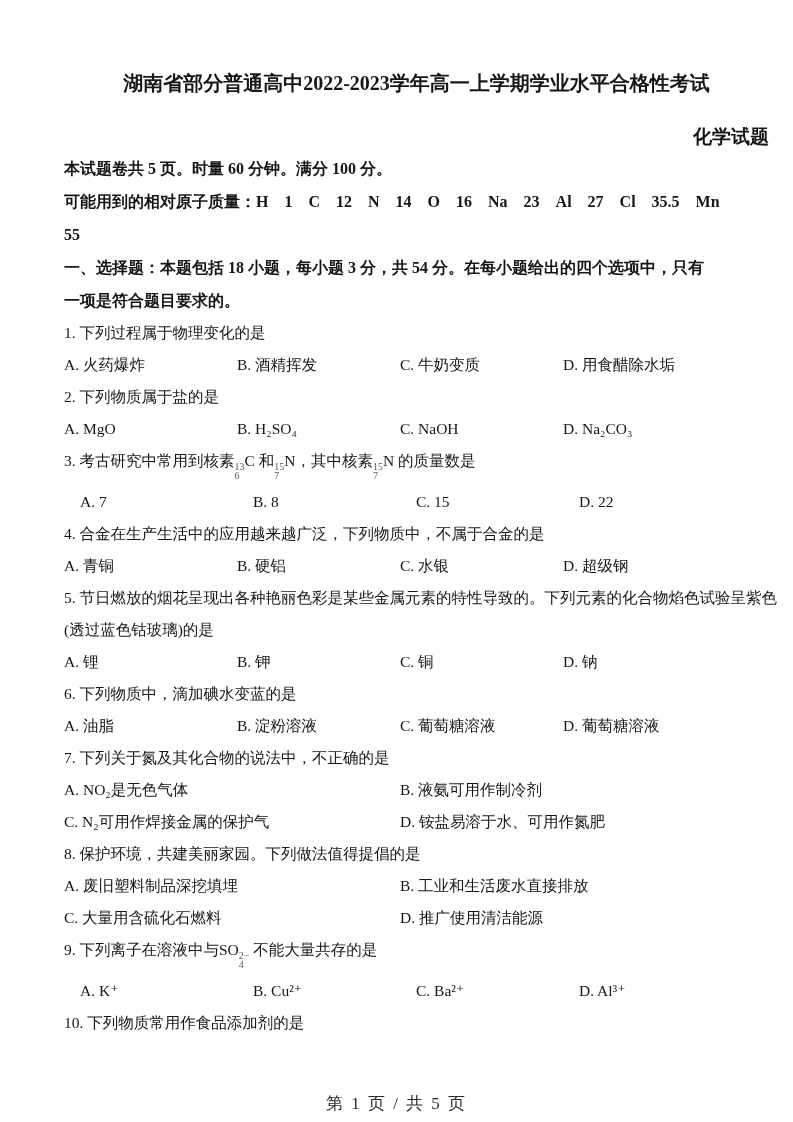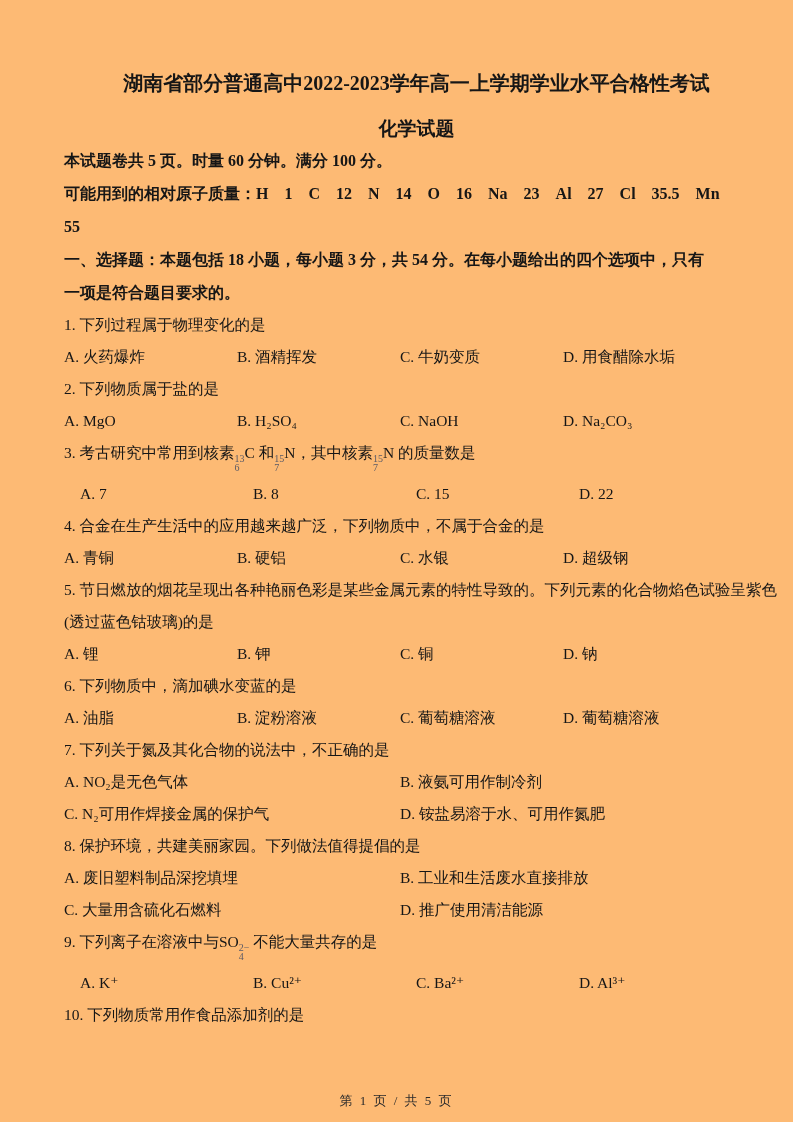--- a/index.html
+++ b/index.html
@@ -1,45 +1,45 @@
 <!DOCTYPE html>
 <html><head>
 <meta charset="utf-8">
 <style>
   html,body{margin:0;padding:0;background:#e8e8e8;}
   .page{
     position:relative;
     width:793px;height:1122px;
     margin:0 auto;
-    background:#fdba74;
+    background:#ffffff;
     font-family:"Liberation Serif","DejaVu Serif",serif;
     color:#161616;
     overflow:hidden;
   }
   .content{position:absolute;left:64px;right:36px;top:60px;}
   .line{white-space:pre;line-height:32px;font-size:15.5px;}
   .b{font-weight:700;font-size:16px;line-height:33px;}
   .t1{font-size:20px;font-weight:700;text-align:center;line-height:30px;margin-top:8px;white-space:nowrap;margin-right:-12px;}
-  .t2{font-size:19px;font-weight:700;text-align:center;line-height:30px;margin-top:16px;margin-right:-12px;}
+  .t2{font-size:19px;font-weight:700;text-align:right;line-height:30px;margin-top:24px;margin-right:-12px;}
   .masses{display:flex;align-items:flex-start;}
   .tokens{display:inline-flex;gap:16px;}
   .opts{display:grid;}
   .cols4{grid-template-columns:173px 163px 163px 1fr;}
   .cols2{grid-template-columns:336px 1fr;}
   .opt{white-space:pre;}
   .mt6{margin-top:6px;margin-left:16px;}
   .stk{
     display:inline-flex;flex-direction:column;align-items:flex-start;
     font-size:10px;line-height:9px;vertical-align:-4px;color:#5a5a66;
     font-family:"Liberation Serif","DejaVu Serif",serif;
     text-align:center;
   }
   .footer{
     position:absolute;left:0;right:0;top:1092px;
-    text-align:center;font-size:13px;color:#2b2b2b;letter-spacing:2px;
+    text-align:center;font-size:17px;color:#2b2b2b;letter-spacing:2px;
   }
 </style>
 </head>
 <body>
 
 <div class="page">
   <div class="content">
 
     <div class="t1">湖南省部分普通高中2022-2023学年高一上学期学业水平合格性考试</div>
     <div class="t2">化学试题</div>

